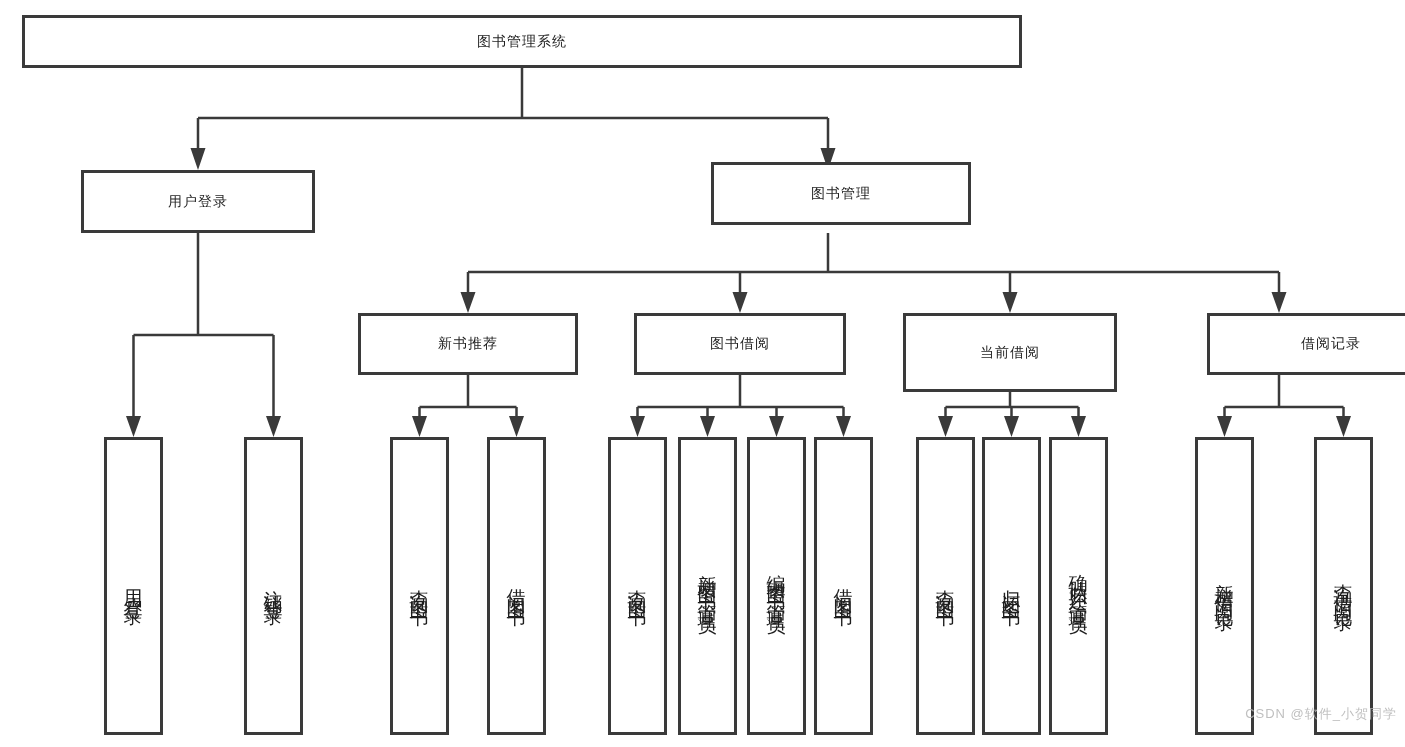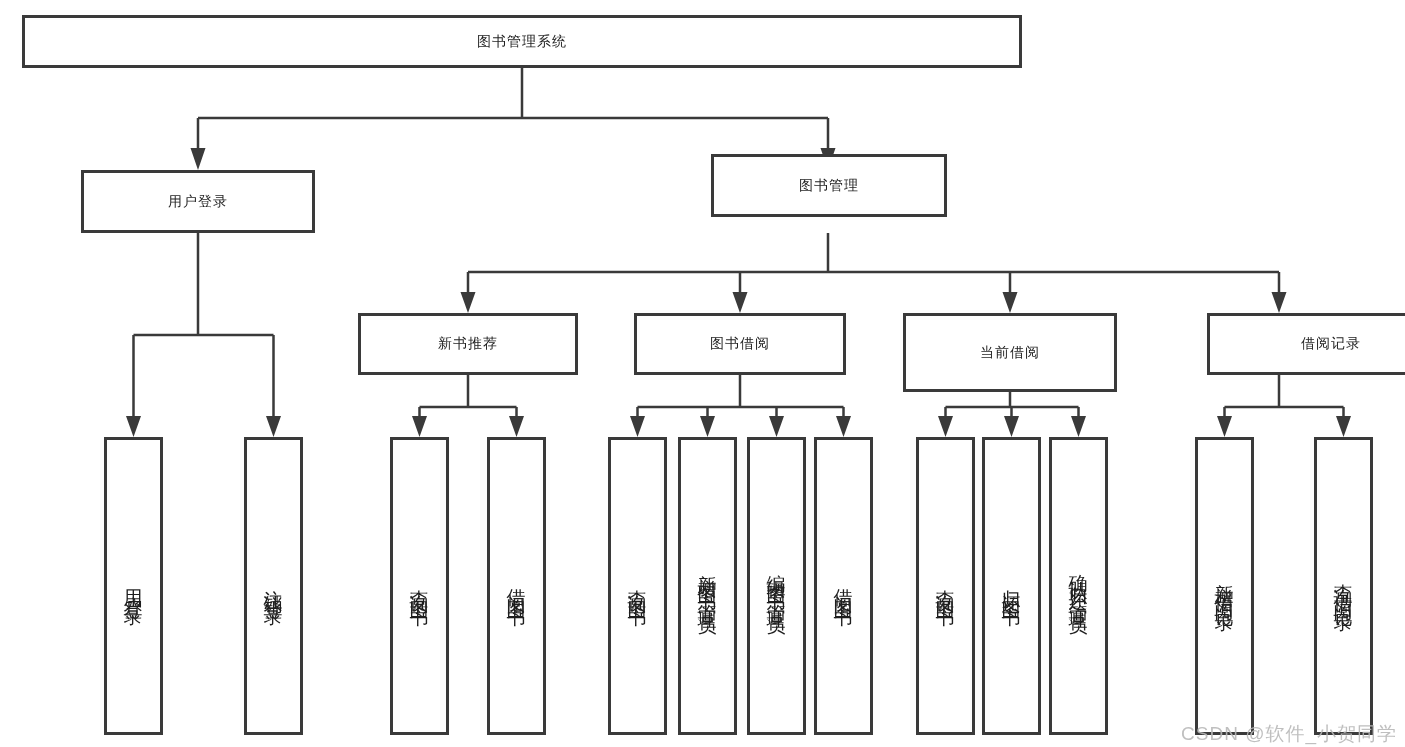--- a/index.html
+++ b/index.html
@@ -27,21 +27,21 @@
     background:#fff;
     border:3px solid var(--border);
     display:flex;align-items:center;justify-content:center;
     color:var(--text);
     z-index:2;
     text-align:center;
   }
   .node.h{font-size:14px;letter-spacing:1px;}
   .node.root{left:22px;top:15px;width:1000px;height:53px;}
   .node.l2a{left:81px;top:170px;width:234px;height:63px;}
-  .node.l2b{left:711px;top:154px;width:236px;height:63px;align-items:center;}
+  .node.l2b{left:711px;top:162px;width:260px;height:63px;align-items:center;}
   .node.s0{left:358px;top:313px;width:220px;height:62px;}
   .node.s1{left:634px;top:313px;width:212px;height:62px;}
   .node.s2{left:903px;top:313px;width:214px;height:79px;}
   .node.s3{left:1207px;top:313px;width:212px;height:62px;padding-left:36px;}
   .leaf{
     position:absolute;
     top:437px;width:59px;height:298px;
     background:#fff;
     border:3px solid var(--border);
     display:flex;align-items:center;justify-content:center;
@@ -57,22 +57,22 @@
     color:var(--text);
     max-height:288px;
   }
   .x104{left:104px;} .x244{left:244px;}
   .x390{left:390px;} .x487{left:487px;}
   .x608{left:608px;} .x678{left:678px;} .x747{left:747px;} .x814{left:814px;}
   .x916{left:916px;} .x982{left:982px;} .x1049{left:1049px;}
   .x1195{left:1195px;} .x1314{left:1314px;}
   .watermark{
     position:absolute;
-    right:8px;bottom:0;
-    font-size:19px;
+    right:8px;bottom:24px;
+    font-size:13px;
     color:var(--watermark);
     z-index:5;
     letter-spacing:1px;
     opacity:.9;
   }
 </style>
 </head>
 <body>
 
 <div class="canvas">

